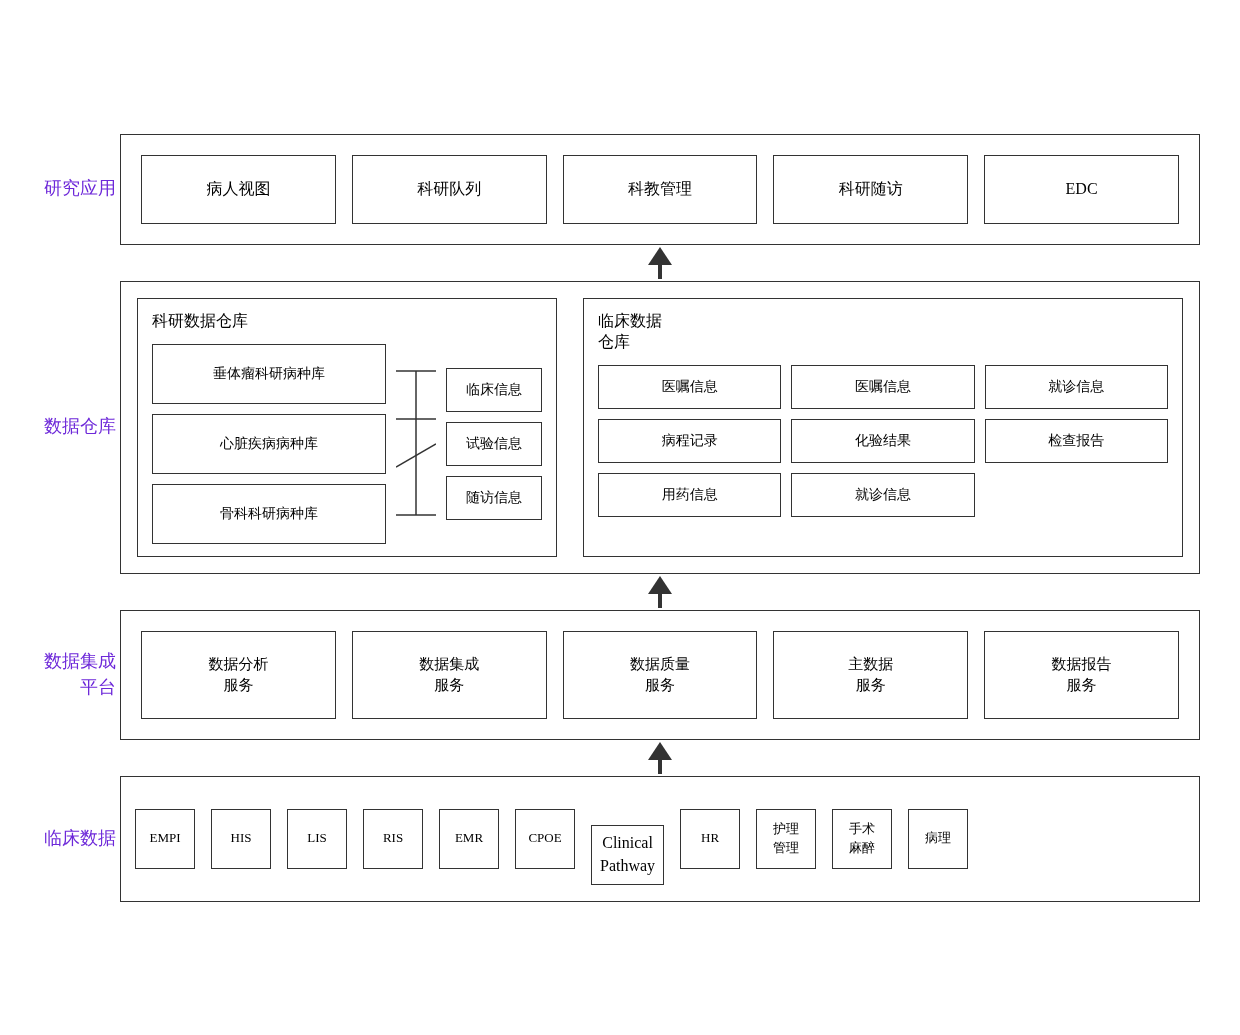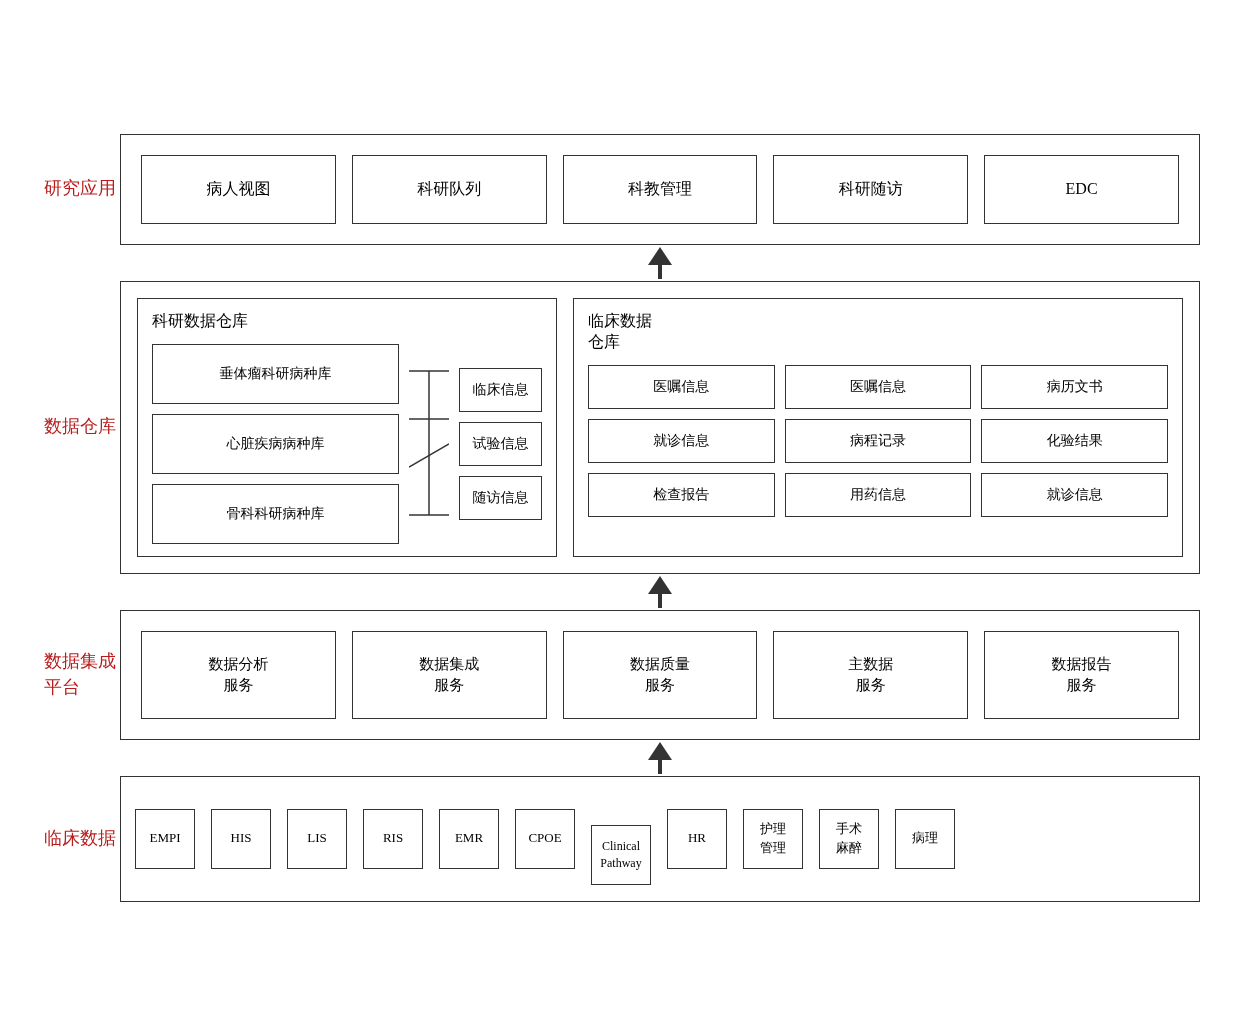--- a/index.html
+++ b/index.html
@@ -23,23 +23,23 @@
     }
     .layer-label {
       width: 80px;
       min-width: 80px;
       display: flex;
       align-items: center;
       justify-content: center;
       font-size: 18px;
       font-weight: normal;
       writing-mode: horizontal-tb;
-      text-align: left;
+      text-align: right;
       line-height: 1.4;
-      color: #b91c1c;
+      color: #6d28d9;
     }
     .layer-content {
       flex: 1;
       border: 1.5px solid #333;
       padding: 16px 14px;
       position: relative;
     }
     
     .arrow-row {
       display: flex;
@@ -92,21 +92,21 @@
       flex: 1;
       height: 69px;
       font-size: 16px;
     }
 
     
     .warehouse-layer .layer-content {
       display: flex;
       flex-direction: row;
       align-items: stretch;
-      gap: 0;
+      gap: 10px;
       padding: 16px;
     }
     .warehouse-left {
       border: 1.5px solid #333;
       padding: 12px 14px;
       flex: 0 0 auto;
       width: 420px;
       display: flex;
       flex-direction: column;
     }
@@ -128,21 +128,21 @@
       flex: 1;
     }
     .disease-list .box {
       height: 60px;
       font-size: 14px;
     }
     .info-list {
       display: flex;
       flex-direction: column;
       gap: 10px;
-      width: 83px;
+      width: 96px;
       justify-content: center;
     }
     .info-list .box {
       height: 44px;
       font-size: 14px;
     }
     
     .warehouse-right {
       border: 1.5px solid #333;
       padding: 12px 14px;
@@ -255,21 +255,20 @@
             <div class="box">随访信息</div>
           </div>
         </div>
       </div>
 
       <div class="warehouse-right">
         <div class="warehouse-right-title">临床数据<br>仓库</div>
         <div class="warehouse-right-grid">
           <div class="box">医嘱信息</div>
           <div class="box">医嘱信息</div>
-          <div class="box">病历文书</div>
           <div class="box">就诊信息</div>
           <div class="box">病程记录</div>
           <div class="box">化验结果</div>
           <div class="box">检查报告</div>
           <div class="box">用药信息</div>
           <div class="box">就诊信息</div>
         </div>
       </div>
     </div>
   </div>
@@ -301,21 +300,21 @@
 
   <div class="layer clinical-layer">
     <div class="layer-label">临床数据</div>
     <div class="layer-content">
       <div class="box">EMPI</div>
       <div class="box">HIS</div>
       <div class="box">LIS</div>
       <div class="box">RIS</div>
       <div class="box">EMR</div>
       <div class="box">CPOE</div>
-      <div class="box" style="font-size:12px;margin-top:32px;">Clinical<br>Pathway</div>
+      <div class="box" style="font-size:16px;margin-top:32px;">Clinical<br>Pathway</div>
       <div class="box">HR</div>
       <div class="box">护理<br>管理</div>
       <div class="box">手术<br>麻醉</div>
       <div class="box">病理</div>
     </div>
   </div>
 
 </div>
 
 </body></html>

